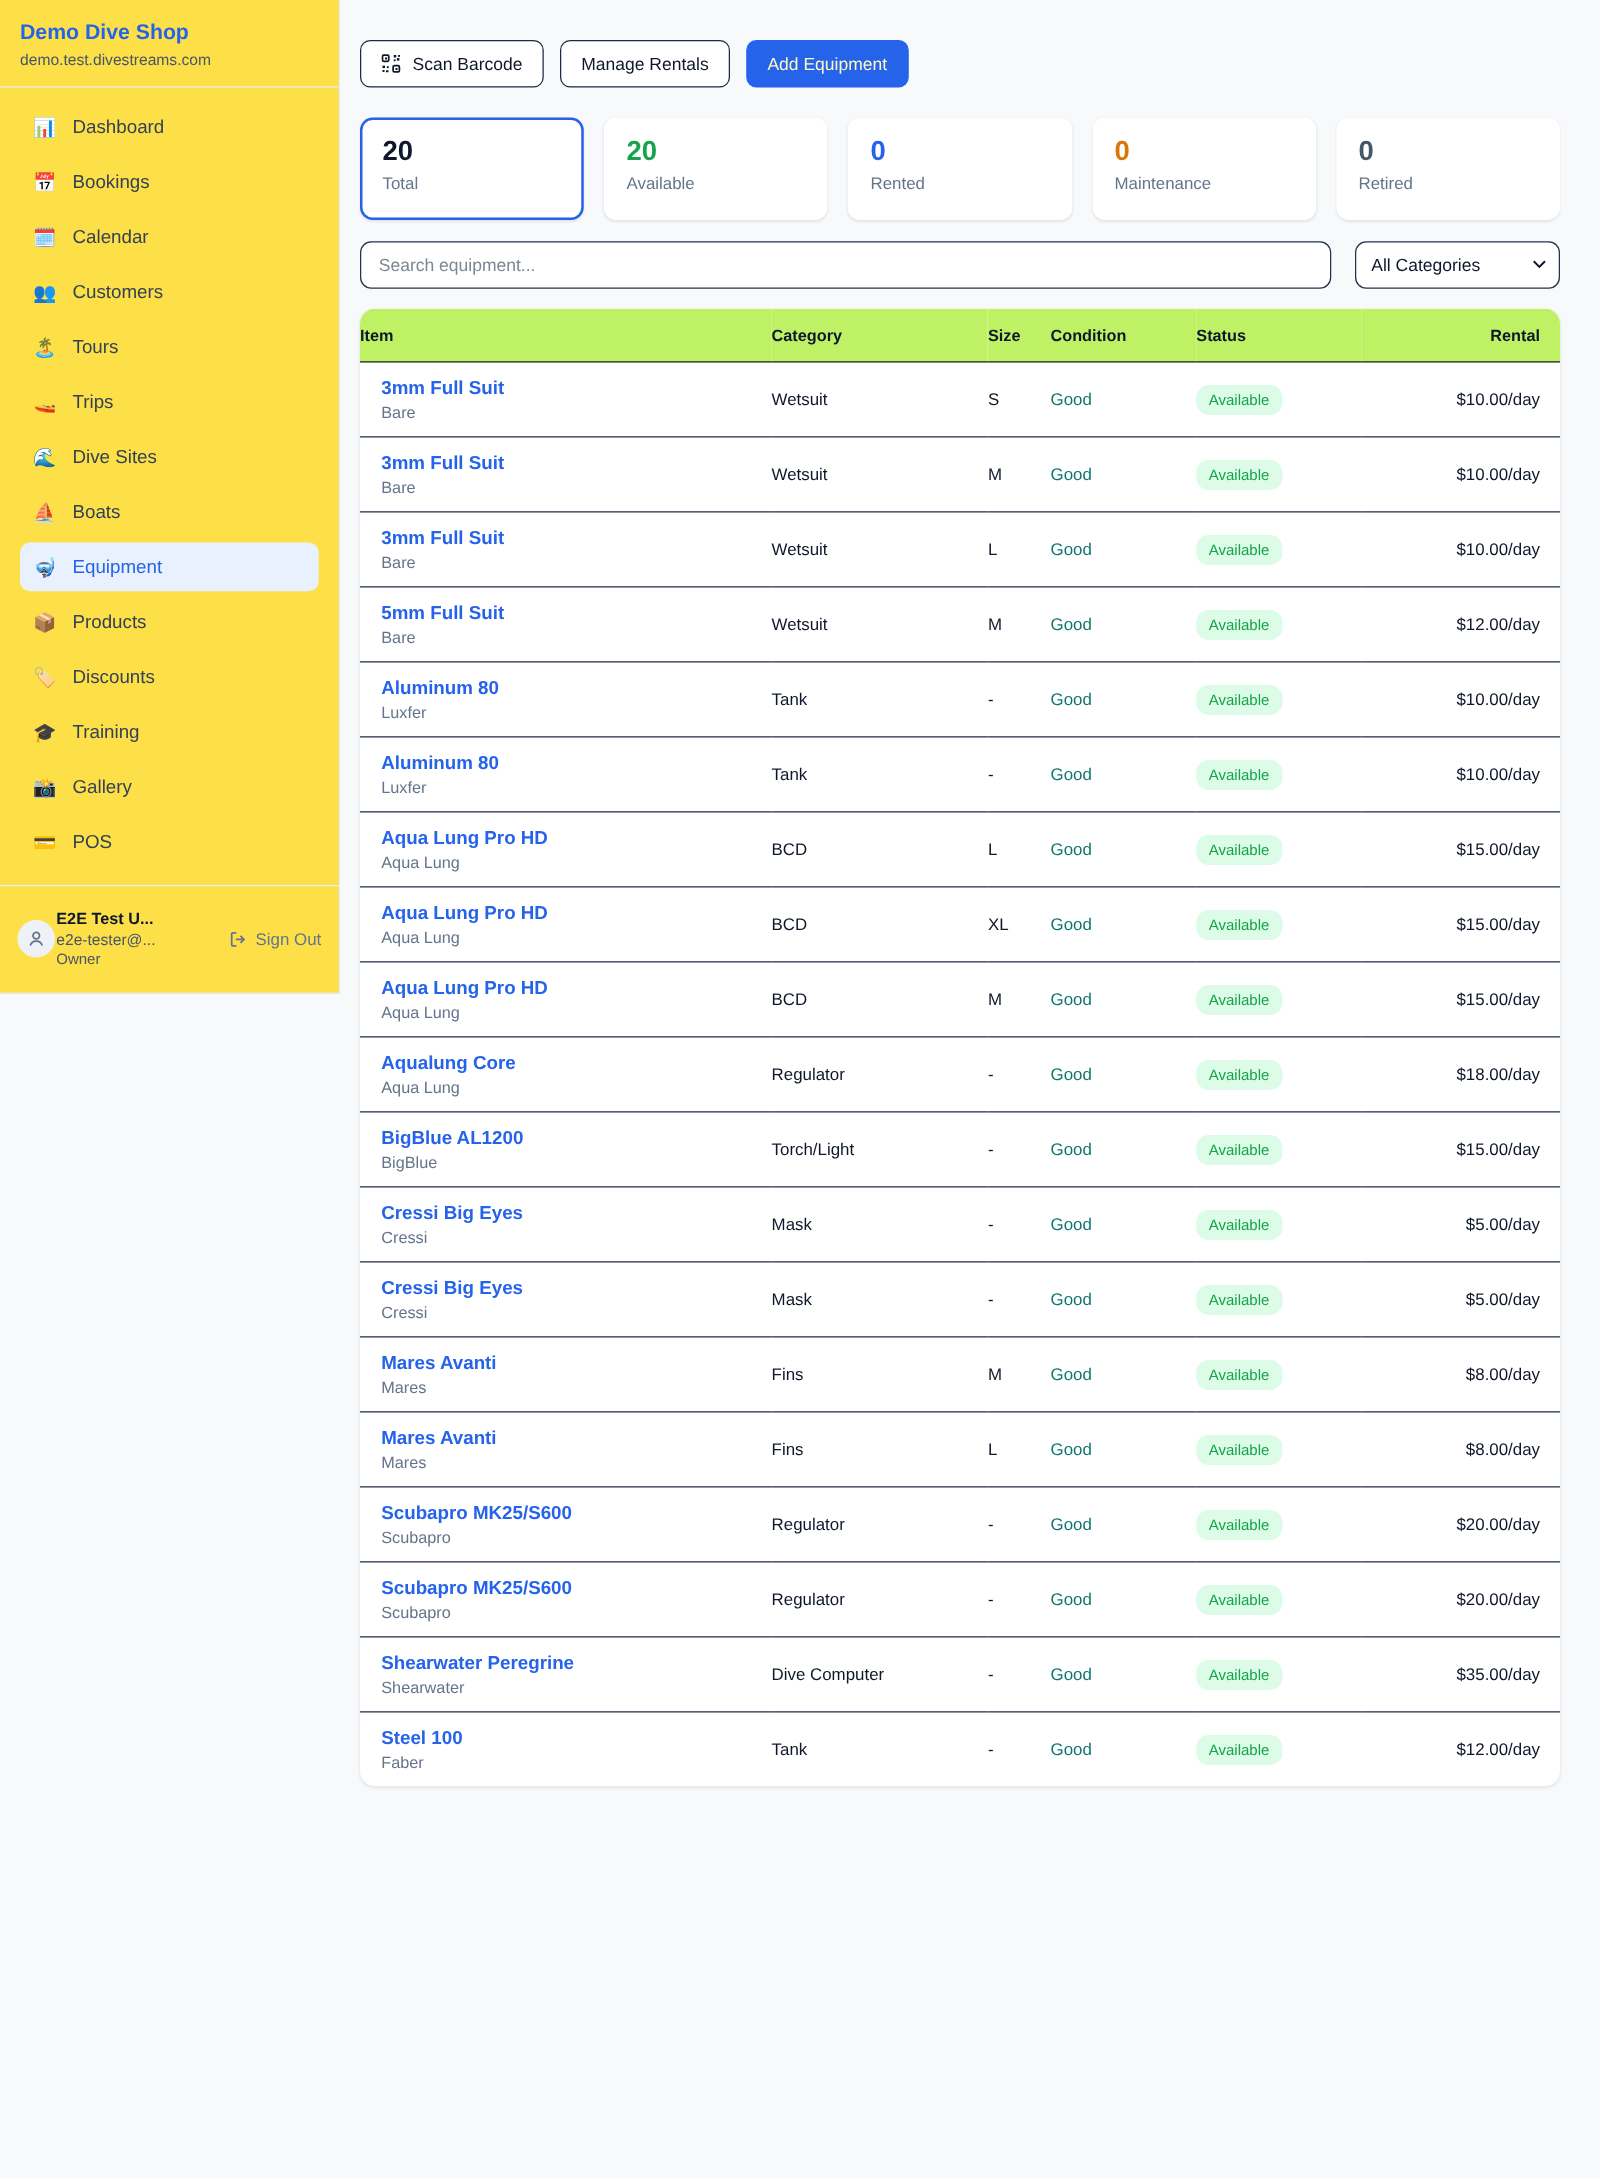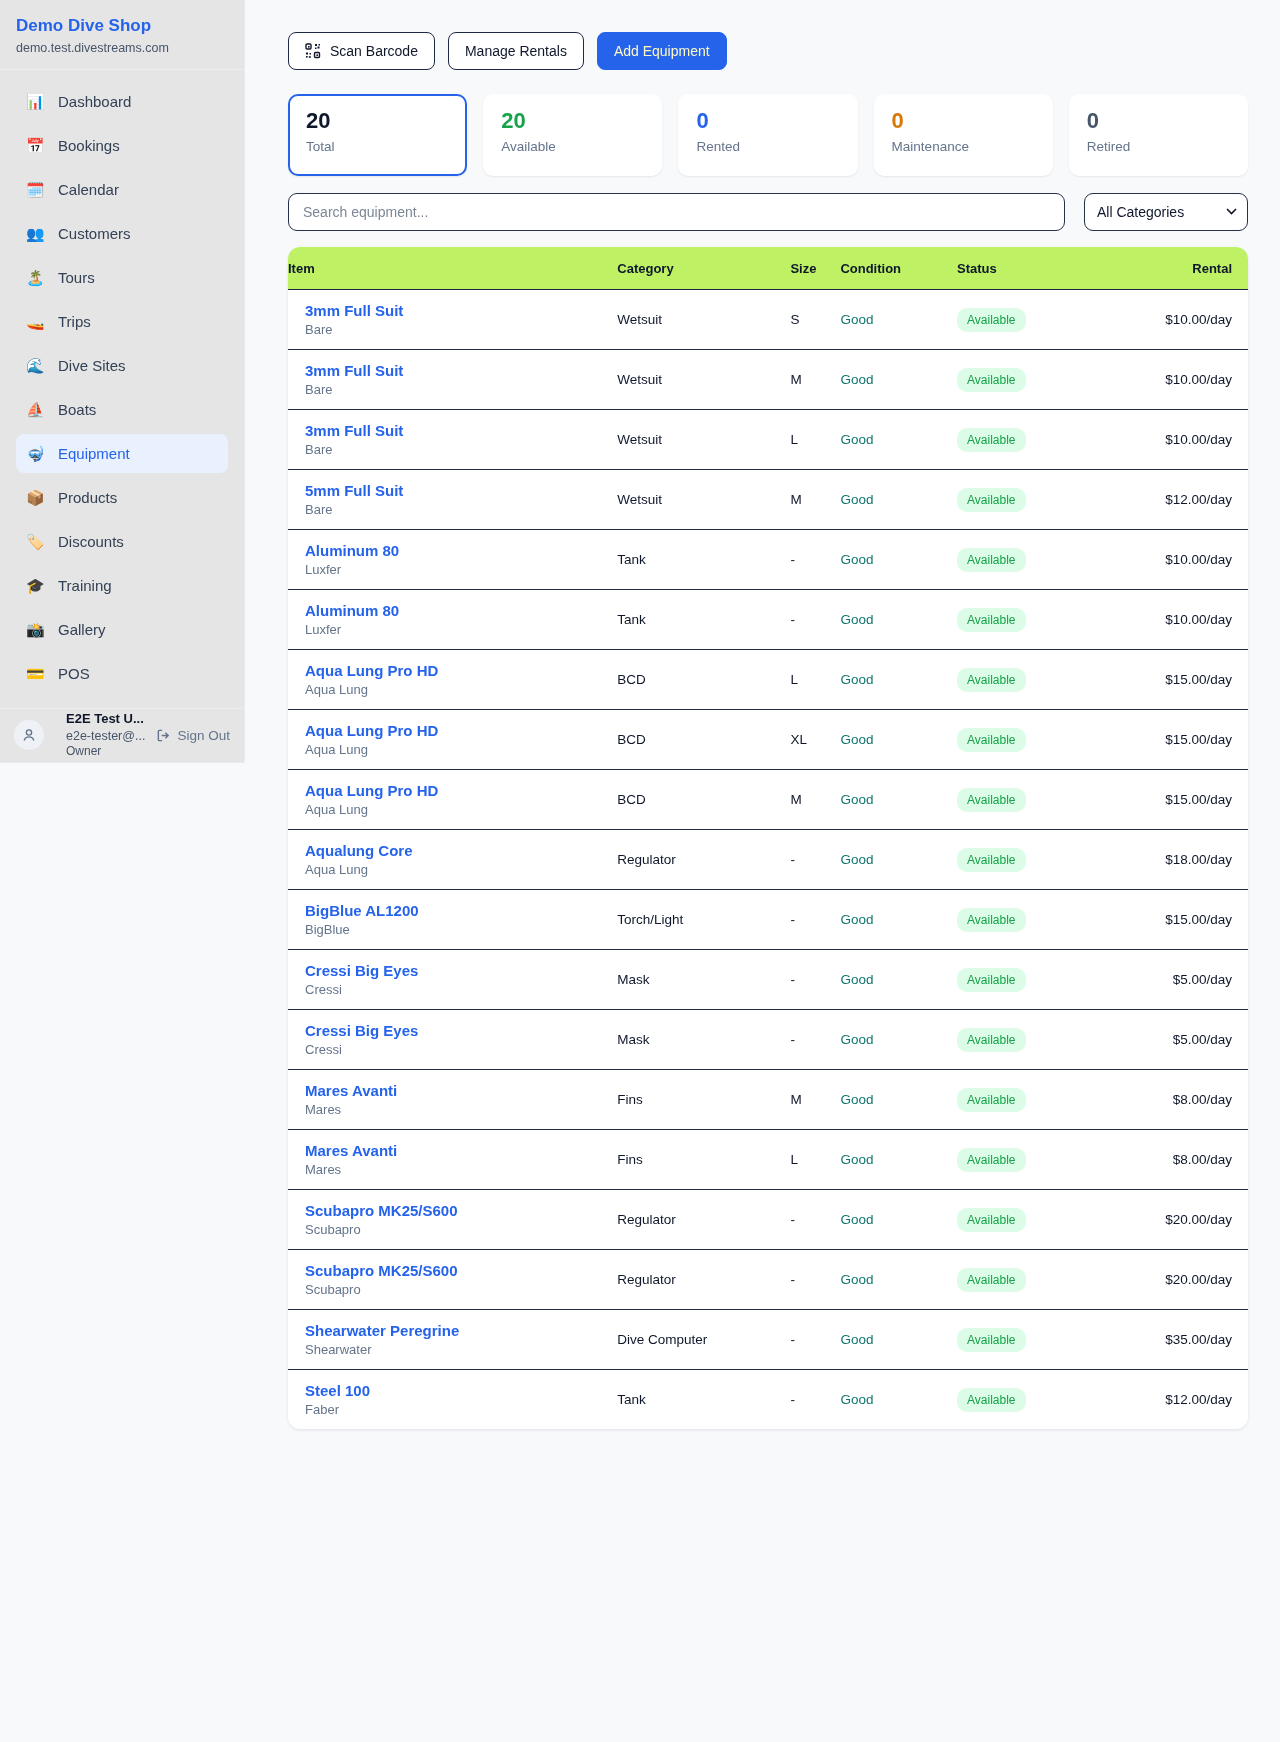--- a/index.html
+++ b/index.html
@@ -7,41 +7,41 @@
   body {
     width:1280px; height:1742px;
     background:#f7f9fb;
     font-family:"Liberation Sans", sans-serif;
     color:#0f172a;
     position:relative;
   }
 
   
   .sidebar {
-    position:absolute; left:0; top:0; width:245px;
-    background:#e5e5e5;
+    position:absolute; left:0; top:0; width:272px;
+    background:#fde047;
     border-right:1px solid #e6ebf1;
     border-bottom:1px solid #e6ebf1;
   }
   .brand { padding:16px 16px 14px; border-bottom:1px solid #e9eef3; }
   .brand-name { color:#2563eb; font-size:17px; font-weight:700; }
   .brand-domain { margin-top:5px; color:#475569; font-size:12.5px; }
 
   .nav { padding:12px 12px 10px; }
   .nav-item {
     display:flex; align-items:center; gap:12px;
     height:39px; padding:0 10px; margin:0 4px 5px;
     border-radius:8px; font-size:15px; color:#334155; cursor:pointer;
   }
   .nav-item.active { background:#e8f1fd; color:#2563eb; }
   .nav-icon { width:20px; font-size:15px; text-align:center; flex:none; }
 
   .user-row {
     border-top:1px solid #e9eef3;
-    padding:2px 14px; display:flex; align-items:center; gap:22px;
+    padding:18px 14px; display:flex; align-items:center; gap:1px;
   }
   .avatar {
     width:30px; height:30px; border-radius:50%; background:#eef2f6;
     display:flex; align-items:center; justify-content:center; flex:none;
   }
   .user-info { line-height:1.3; min-width:0; }
   .user-name { font-size:13px; font-weight:700; white-space:nowrap; }
   .user-email { font-size:12.5px; color:#475569; white-space:nowrap; }
   .user-role { font-size:12px; color:#475569; }
   .signout {

